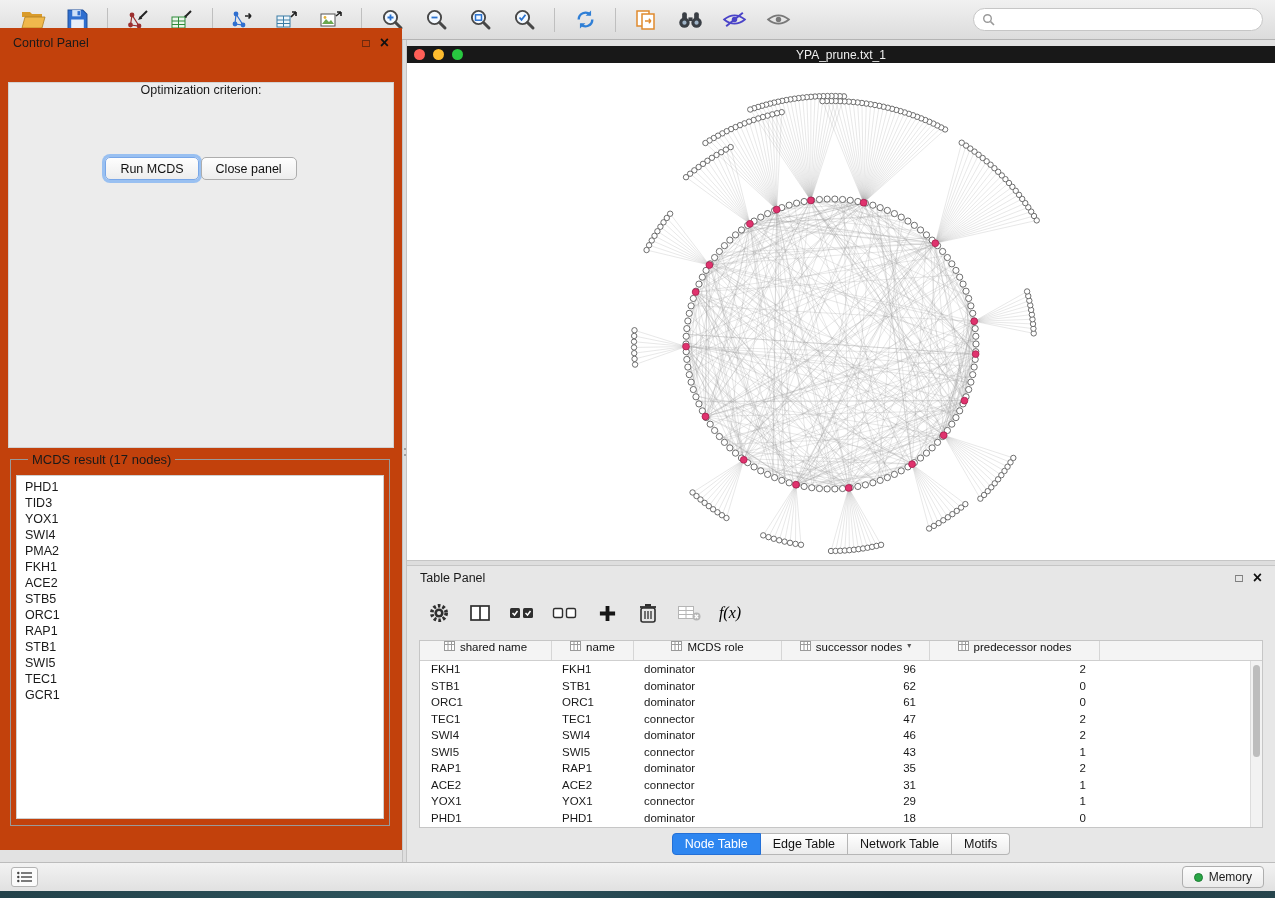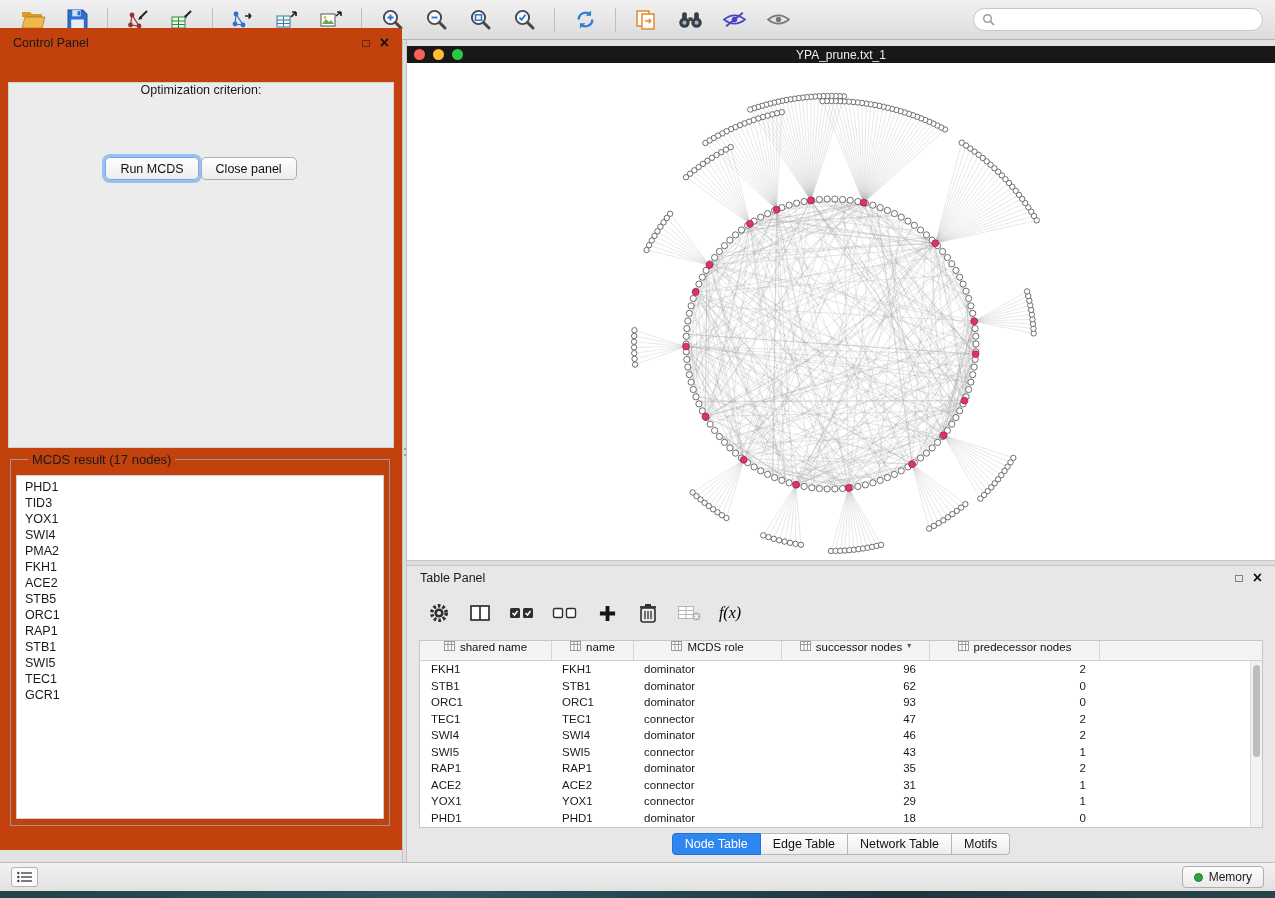--- a/index.html
+++ b/index.html
@@ -1307,21 +1307,21 @@
           <div class="tcell c0">STB1</div>
           <div class="tcell c1">STB1</div>
           <div class="tcell c2">dominator</div>
           <div class="tcell c3">62</div>
           <div class="tcell c4">0</div>
         </div>
         <div class="trow">
           <div class="tcell c0">ORC1</div>
           <div class="tcell c1">ORC1</div>
           <div class="tcell c2">dominator</div>
-          <div class="tcell c3">93</div>
+          <div class="tcell c3">61</div>
           <div class="tcell c4">0</div>
         </div>
         <div class="trow">
           <div class="tcell c0">TEC1</div>
           <div class="tcell c1">TEC1</div>
           <div class="tcell c2">connector</div>
           <div class="tcell c3">47</div>
           <div class="tcell c4">2</div>
         </div>
         <div class="trow">

